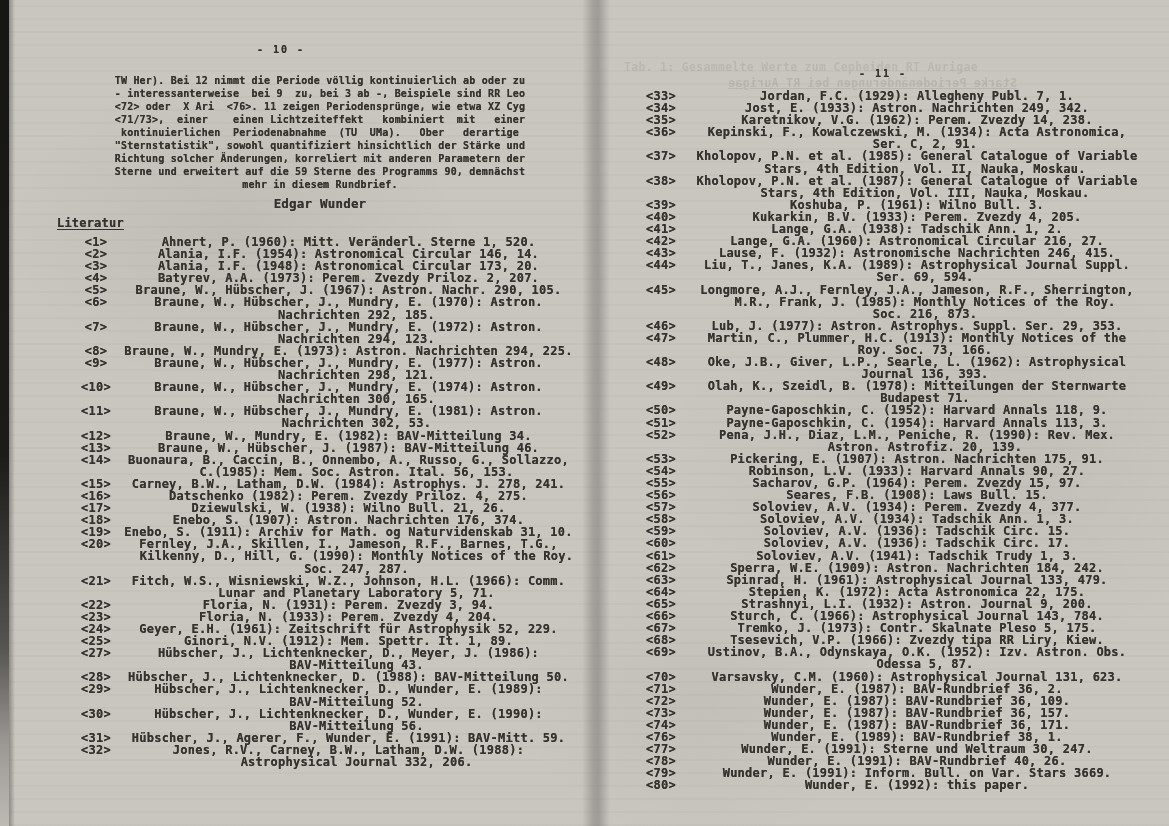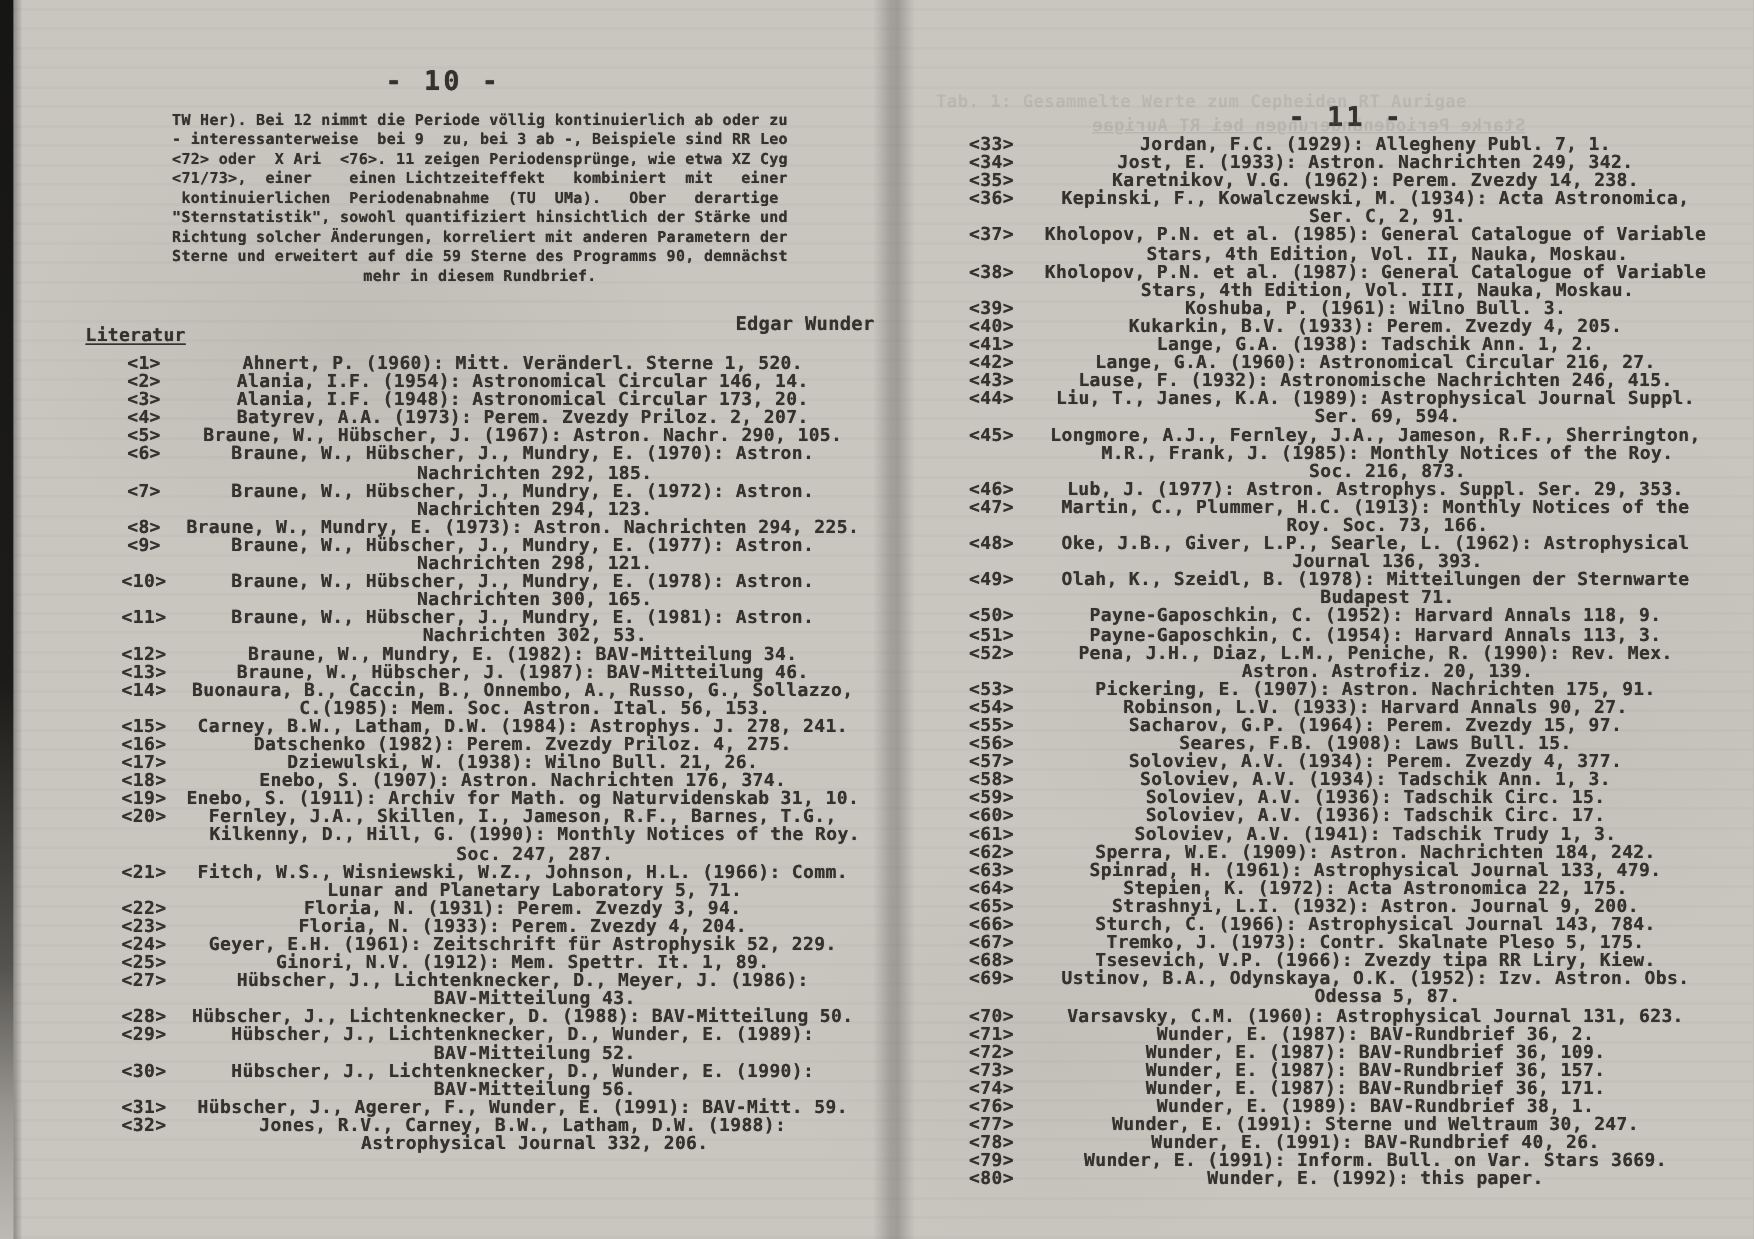--- a/index.html
+++ b/index.html
@@ -35,37 +35,37 @@
   .gutter{
     position:absolute;left:582px;top:0;width:28px;height:826px;
     background:linear-gradient(90deg,rgba(104,102,98,0) 0%,rgba(104,102,98,.38) 40%,rgba(104,102,98,.44) 58%,rgba(104,102,98,0) 100%);
   }
   .page{position:absolute;top:0;height:826px;}
   .page-left{left:14px;width:568px;}
   .page-right{left:598px;width:571px;}
 
   .page-num{
     position:absolute;
-    font-size:18px;letter-spacing:2px;
+    font-size:10px;letter-spacing:2px;
     text-shadow:0 0 .5px rgba(52,50,46,.85);
   }
   .page-left .page-num{left:243px;top:44px;}
   .page-right .page-num{left:261px;top:40px;margin-top:28px;}
 
   .para{
     position:absolute;left:43px;top:74px;width:526px;margin:0;
     font-family:inherit;font-weight:bold;
     font-size:10px;line-height:13px;letter-spacing:.2px;
     white-space:pre;
     text-shadow:0 0 .5px rgba(52,50,46,.8);
     text-align:center;
   }
   .signature{
-    position:absolute;left:43px;top:208px;width:526px;
-    text-align:right;font-size:12.5px;letter-spacing:.2px;
+    position:absolute;left:43px;top:196px;width:526px;
+    text-align:center;font-size:12.5px;letter-spacing:.2px;
     text-shadow:0 0 .5px rgba(52,50,46,.8);
   }
   .heading{
     position:absolute;left:43px;top:216px;
     font-size:12px;letter-spacing:.2px;
     text-decoration:underline;
     text-underline-offset:2px;
     text-shadow:0 0 .5px rgba(52,50,46,.8);
   }
   .refs{
@@ -158,21 +158,21 @@
         </div>
 
         <div class="ref-row">
           <span class="ref-num">&lt;9&gt;</span>
           <span class="ref-text">Braune, W., Hübscher, J., Mundry, E. (1977): Astron.
 Nachrichten 298, 121.</span>
         </div>
 
         <div class="ref-row">
           <span class="ref-num">&lt;10&gt;</span>
-          <span class="ref-text">Braune, W., Hübscher, J., Mundry, E. (1978): Astron.
+          <span class="ref-text">Braune, W., Hübscher, J., Mundry, E. (1974): Astron.
 Nachrichten 300, 165.</span>
         </div>
 
         <div class="ref-row">
           <span class="ref-num">&lt;11&gt;</span>
           <span class="ref-text">Braune, W., Hübscher, J., Mundry, E. (1981): Astron.
 Nachrichten 302, 53.</span>
         </div>
 
         <div class="ref-row">

